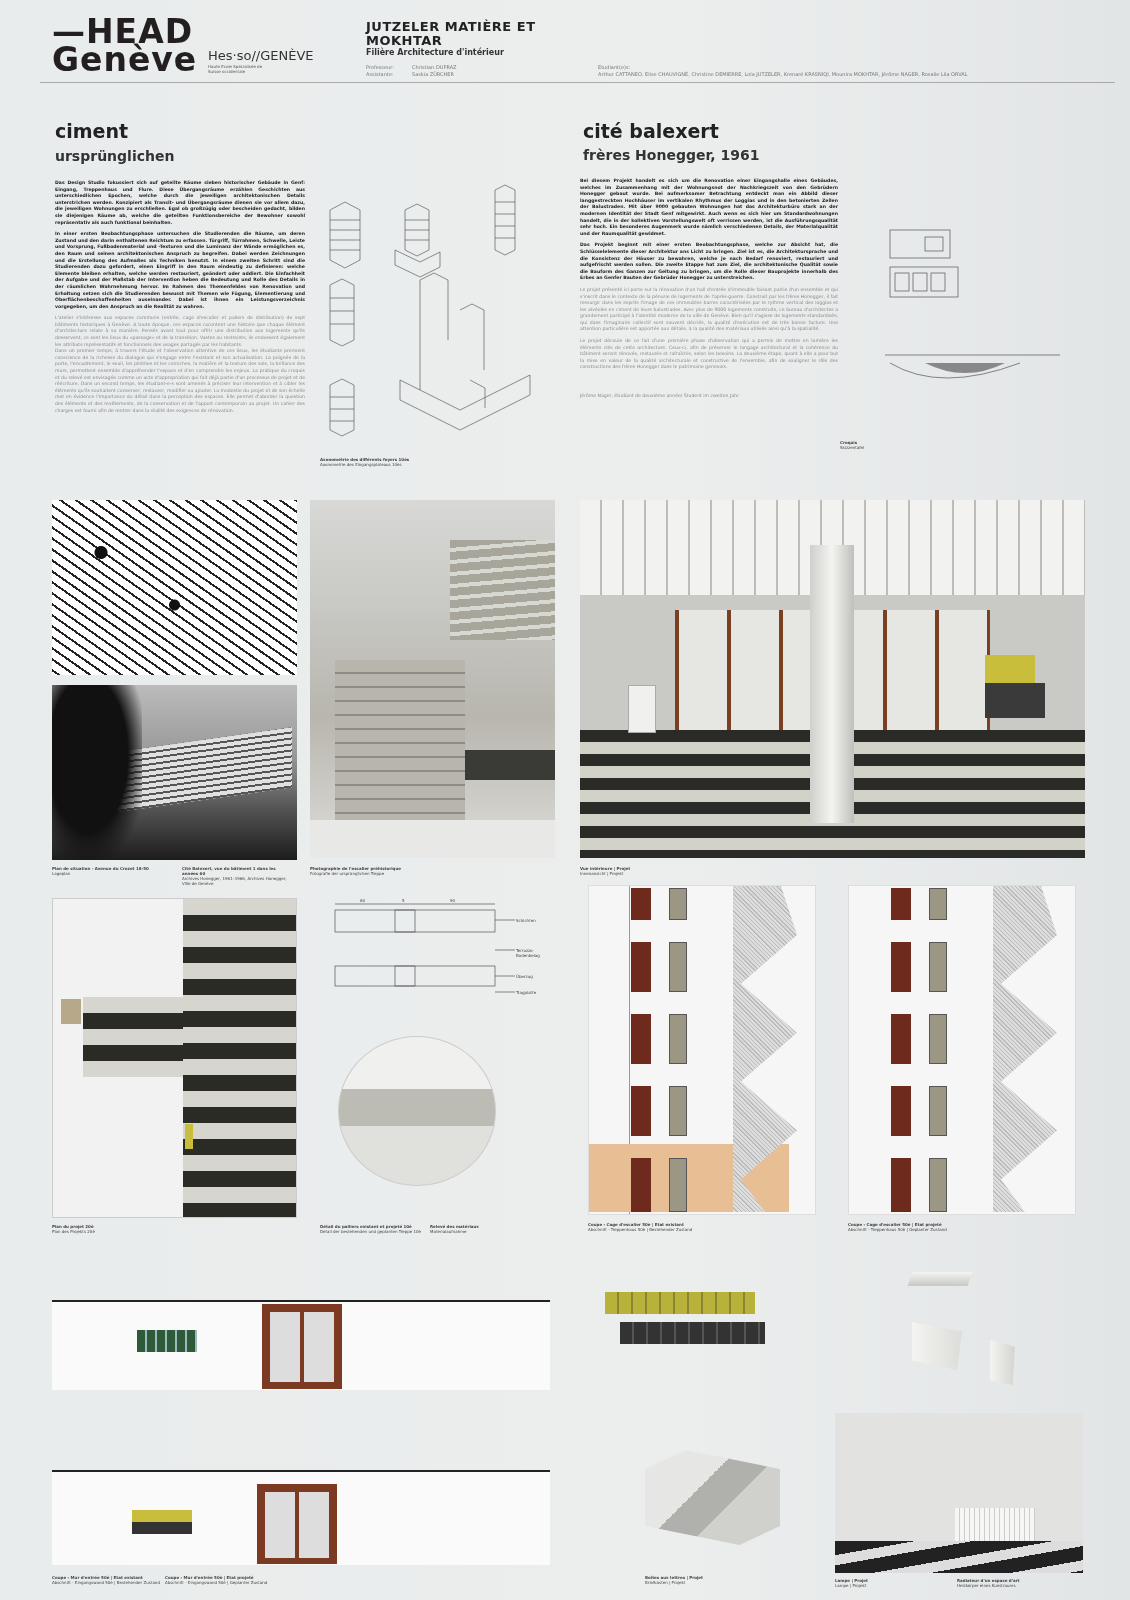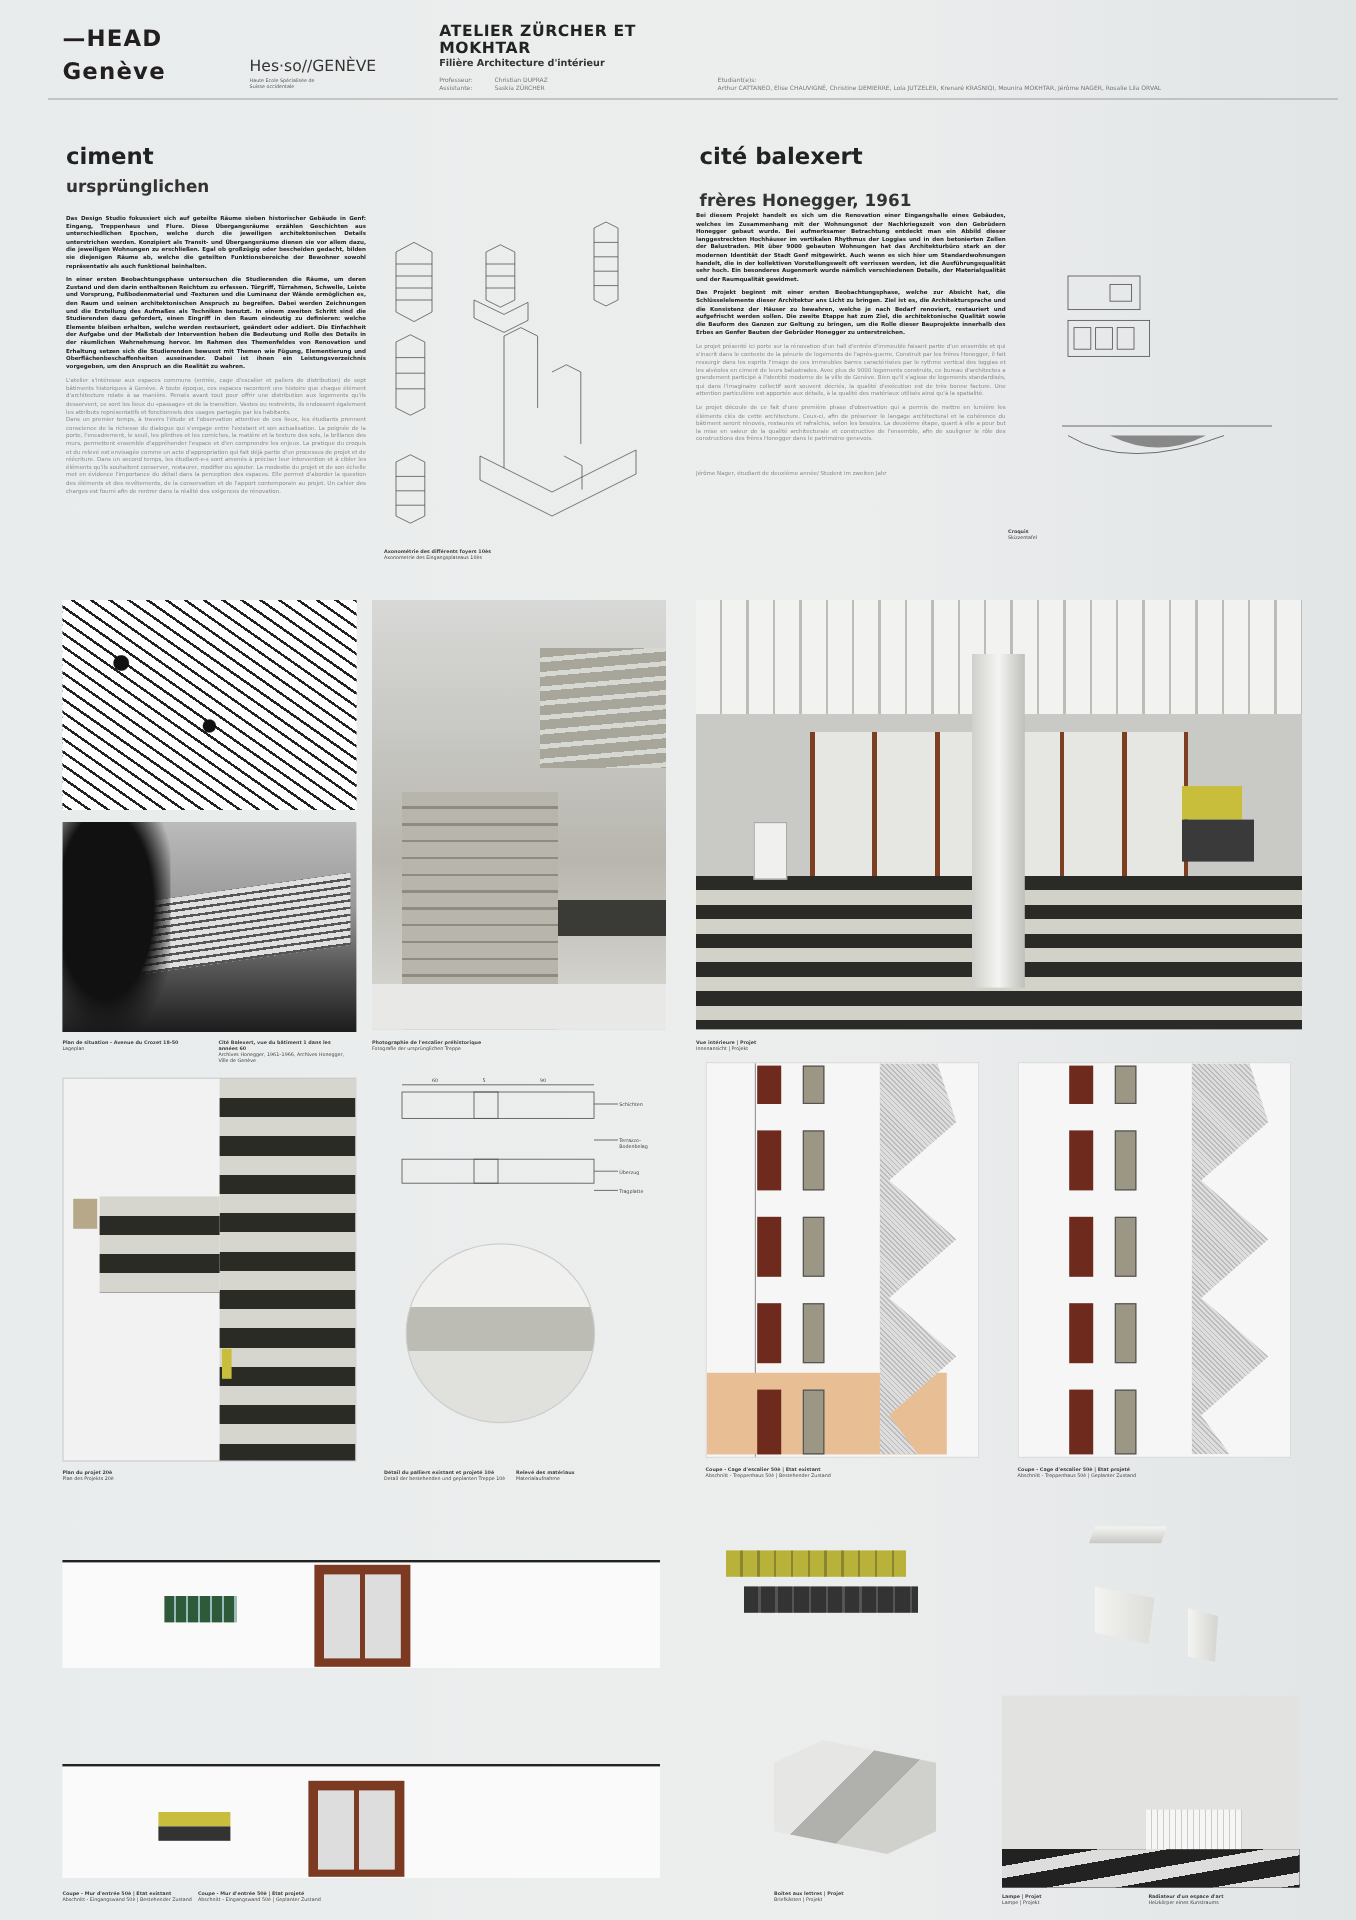--- a/index.html
+++ b/index.html
@@ -1,19 +1,19 @@
 <!DOCTYPE html>
 <html><head>
 <meta charset="utf-8">
 <style>
 *{box-sizing:border-box;margin:0;padding:0}
 body{width:1130px;height:1600px;background:#e6e9ea;font-family:"DejaVu Sans",sans-serif;color:#222;position:relative;overflow:hidden}
 .poster{position:absolute;left:0;top:0;width:1130px;height:1600px;background:linear-gradient(90deg,#e9ecec 0%,#eceeee 60%,#e2e5e6 100%)}
 .abs{position:absolute}
-.logo-head{left:52px;top:18px;font-family:"DejaVu Sans",sans-serif;font-weight:bold;font-size:19px;line-height:28px;color:#231f20;letter-spacing:1px}
+.logo-head{left:52px;top:18px;font-family:"DejaVu Sans",sans-serif;font-weight:bold;font-size:33px;line-height:28px;color:#231f20;letter-spacing:1px}
 .hesso{left:208px;top:48px;font-size:13px;font-weight:normal;color:#333}
 .hesso-sub{left:208px;top:64px;font-size:4px;color:#555;width:60px;line-height:5px}
 .atelier{left:366px;top:20px;font-size:13px;font-weight:bold;line-height:14px;color:#222;letter-spacing:.5px;width:200px}
 .filiere{left:366px;top:48px;font-size:8px;font-weight:bold;color:#333}
 .staff{left:366px;top:64px;font-size:5px;color:#777;line-height:7px}
 .staff span{display:inline-block;width:46px}
 .students{left:598px;top:64px;font-size:5px;color:#777;line-height:7px;width:500px}
 .hr{left:40px;top:82px;width:1075px;height:1px;background:#aaa}
 .title{font-size:19px;font-weight:bold;color:#222}
 .subtitle{font-size:14px;font-weight:bold;color:#333}
@@ -41,21 +41,21 @@
 <div class="poster">
 
   <div class="abs logo-head">
     <div>—HEAD</div>
     <div>Genève</div>
   </div>
   <div class="abs hesso">Hes·so//GENÈVE</div>
   <div class="abs hesso-sub">Haute Ecole Spécialisée de Suisse occidentale</div>
 
   <div class="abs atelier">
-    <div>ATELIER ZÜRCHER ET</div>
+    <div>JUTZELER MATIÈRE ET</div>
     <div>MOKHTAR</div>
   </div>
   <div class="abs filiere">Filière Architecture d'intérieur</div>
   <div class="abs staff">
     <div><span>Professeur:</span><span style="width:auto">Christian DUPRAZ</span></div>
     <div><span>Assistante:</span><span style="width:auto">Saskia ZÜRCHER</span></div>
   </div>
   <div class="abs students">
     <div>Etudiant(e)s:</div>
     <div>Arthur CATTANEO, Elise CHAUVIGNÉ, Christine DEMIERRE, Lola JUTZELER, Krenaré KRASNIQI, Mounira MOKHTAR, Jérôme NAGER, Rosalie Lila ORVAL</div>
@@ -83,21 +83,21 @@
         <path d="M10 205 l12 -6 l12 6 v45 l-12 6 l-12 -6z M10 217 h24 M10 229 h24 M10 241 h24"></path>
       </g>
     </svg>
   </div>
   <div class="abs caption" style="left:320px;top:457px">
     <b>Axonométrie des différents foyers 10ès</b>
     <span>Axonometrie des Eingangsplateaus 10ès</span>
   </div>
 
   <div class="abs title" style="left:583px;top:120px">cité balexert</div>
-  <div class="abs subtitle" style="left:583px;top:160px">frères Honegger, 1961</div>
+  <div class="abs subtitle" style="left:583px;top:147px">frères Honegger, 1961</div>
   <div class="abs" style="left:580px;top:178px;width:258px">
     <p class="para bold">Bei diesem Projekt handelt es sich um die Renovation einer Eingangshalle eines Gebäudes, welches im Zusammenhang mit der Wohnungsnot der Nachkriegszeit von den Gebrüdern Honegger gebaut wurde. Bei aufmerksamer Betrachtung entdeckt man ein Abbild dieser langgestreckten Hochhäuser im vertikalen Rhythmus der Loggias und in den betonierten Zellen der Balustraden. Mit über 9000 gebauten Wohnungen hat das Architekturbüro stark an der modernen Identität der Stadt Genf mitgewirkt. Auch wenn es sich hier um Standardwohnungen handelt, die in der kollektiven Vorstellungswelt oft verrissen werden, ist die Ausführungsqualität sehr hoch. Ein besonderes Augenmerk wurde nämlich verschiedenen Details, der Materialqualität und der Raumqualität gewidmet.</p>
     <p class="para bold" style="margin-top:5px">Das Projekt beginnt mit einer ersten Beobachtungsphase, welche zur Absicht hat, die Schlüsselelemente dieser Architektur ans Licht zu bringen. Ziel ist es, die Architektursprache und die Konsistenz der Häuser zu bewahren, welche je nach Bedarf renoviert, restauriert und aufgefrischt werden sollen. Die zweite Etappe hat zum Ziel, die architektonische Qualität sowie die Bauform des Ganzen zur Geltung zu bringen, um die Rolle dieser Bauprojekte innerhalb des Erbes an Genfer Bauten der Gebrüder Honegger zu unterstreichen.</p>
     <p class="para light" style="margin-top:5px">Le projet présenté ici porte sur la rénovation d'un hall d'entrée d'immeuble faisant partie d'un ensemble et qui s'inscrit dans le contexte de la pénurie de logements de l'après-guerre. Construit par les frères Honegger, il fait ressurgir dans les esprits l'image de ces immeubles barres caractérisées par le rythme vertical des loggias et les alvéoles en ciment de leurs balustrades. Avec plus de 9000 logements construits, ce bureau d'architectes a grandement participé à l'identité moderne de la ville de Genève. Bien qu'il s'agisse de logements standardisés, qui dans l'imaginaire collectif sont souvent décriés, la qualité d'exécution est de très bonne facture. Une attention particulière est apportée aux détails, à la qualité des matériaux utilisés ainsi qu'à la spatialité.</p>
     <p class="para light" style="margin-top:5px">Le projet découle de ce fait d'une première phase d'observation qui a permis de mettre en lumière les éléments clés de cette architecture. Ceux-ci, afin de préserver le langage architectural et la cohérence du bâtiment seront rénovés, restaurés et rafraîchis, selon les besoins. La deuxième étape, quant à elle a pour but la mise en valeur de la qualité architecturale et constructive de l'ensemble, afin de souligner le rôle des constructions des frères Honegger dans le patrimoine genevois.</p>
     <p class="para light" style="margin-top:22px">Jérôme Nager, étudiant de deuxième année/ Student im zweiten Jahr</p>
   </div>
 
   <div class="abs" style="left:885px;top:225px;width:180px;height:170px">
     <svg width="180" height="170" viewBox="0 0 180 170">

